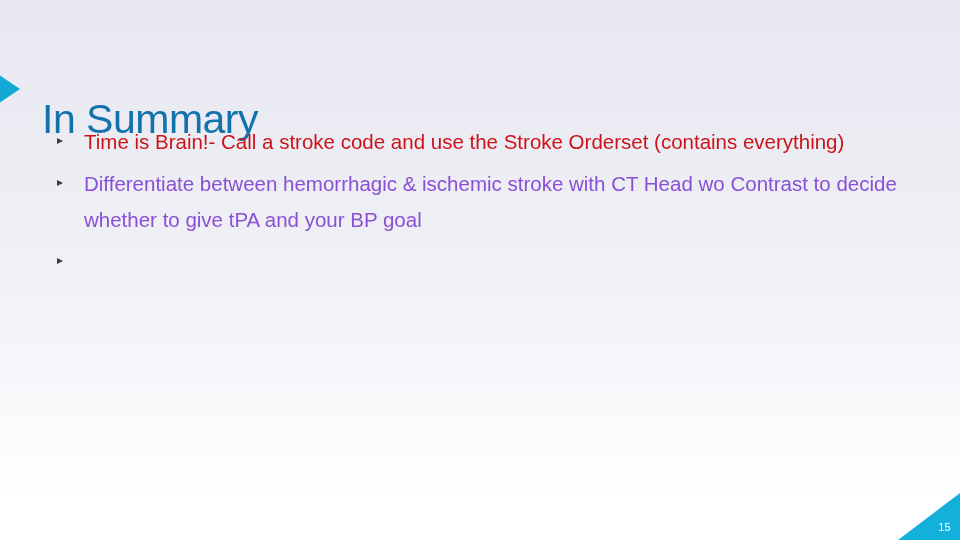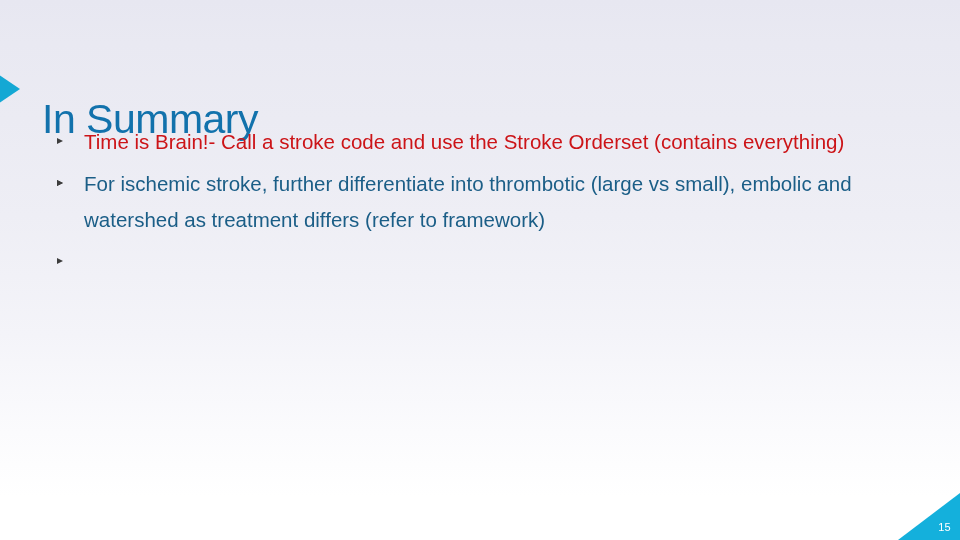--- a/index.html
+++ b/index.html
@@ -132,26 +132,23 @@
 
   <div class="body-list">
 
     <div class="bullet-item">
       <span class="bullet-marker"></span>
       <span class="bullet-text c-red">Time is Brain!- Call a stroke code and use the Stroke Orderset (contains everything)</span>
     </div>
 
     <div class="bullet-item">
       <span class="bullet-marker"></span>
+      <span class="bullet-text c-purple">Differentiate between hemorrhagic &amp; ischemic stroke with CT Head wo Contrast to decide whether to give tPA and your BP goal</span>
     </div>
 
-    <div class="bullet-item">
-      <span class="bullet-marker"></span>
-      <span class="bullet-text c-blue">For ischemic stroke, further differentiate into thrombotic (large vs small), embolic and watershed as treatment differs (refer to framework)</span>
-    </div>
 
     <div class="bullet-item">
       <span class="bullet-marker"></span>
     </div>
 
   </div>
 
   <span class="corner-tri"></span>
   <span class="page-number">15</span>
 

